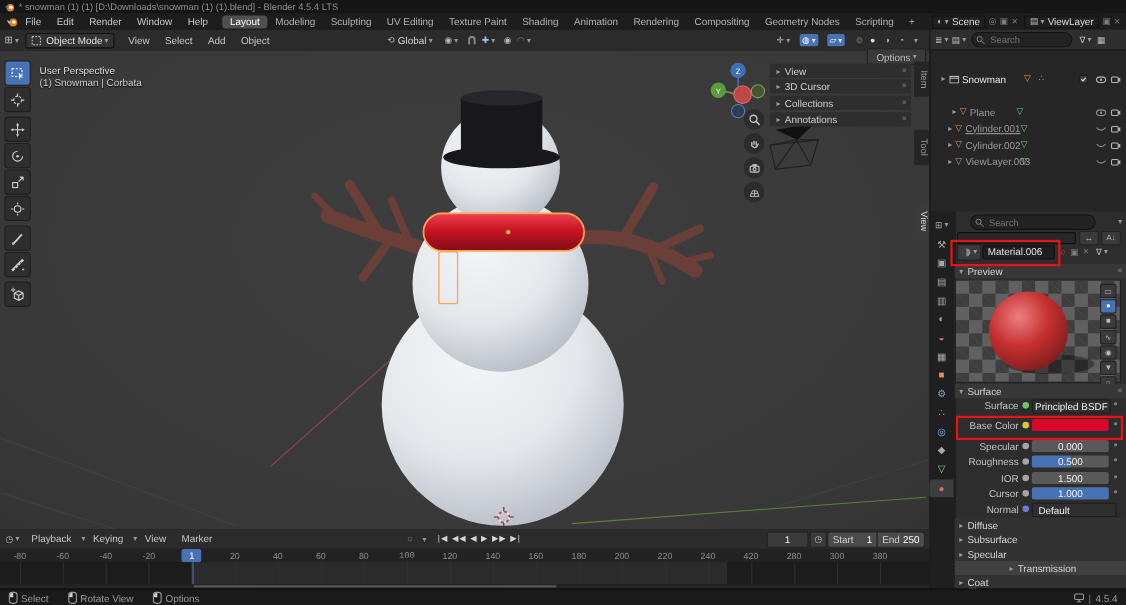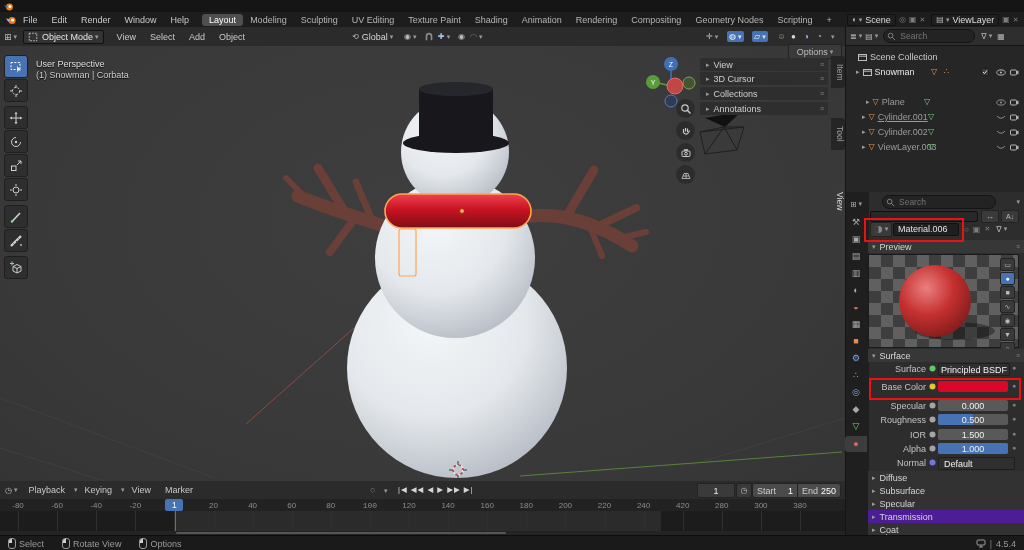--- a/index.html
+++ b/index.html
@@ -65,20 +65,21 @@
 <body>
 
 <div id="app">
 
   <div class="abs hdr" style="left:0;top:0;width:1024px;height:12px;background:#151515;">
     <svg class="abs" style="left:4px;top:2px;" width="9" height="9" viewBox="0 0 9 9">
       <circle cx="5.5" cy="5" r="3.4" fill="#e87d0d"></circle>
         <circle cx="6" cy="4.6" r="1.5" fill="#fff"></circle>
       <path d="M0,3 L4,4.5 L2,6 Z" fill="#2a6fa8"></path>
     </svg>
+    <span class="abs" style="left:17px;top:1px;color:#8f8f8f;font-size:8.5px;">* snowman (1) (1) [D:\Downloads\snowman (1) (1).blend] - Blender 4.5.4 LTS</span>
   </div>
 
   <div class="abs row" style="left:0;top:12px;width:1024px;height:15px;background:#1d1d1d;border-bottom:1px solid #101010;">
     <svg style="margin-left:6px;" width="10" height="10" viewBox="0 0 10 10">
       <circle cx="6" cy="5.5" r="3.6" fill="#e87d0d"></circle>
         <circle cx="6.6" cy="5" r="1.6" fill="#fff"></circle>
       <path d="M0,3.2 L4.4,5 L2.2,6.8 Z" fill="#9ec3e0"></path>
     </svg>
     <span class="menu-item">File</span>
     <span class="menu-item">Edit</span>
@@ -387,27 +388,20 @@
           <circle cx="4" cy="4" r="2.6" fill="none" stroke="#8a8a8a"></circle>
             <path d="M6,6 L9,9" stroke="#8a8a8a"></path>
         </svg>
         <input class="search" style="width: 70px; height: 12px;" placeholder="Search">
       </span>
       <span style="margin-left:6px;color:#bbb;font-size:8px;">∇</span>
       <span class="chev">▾</span>
       <span style="margin-left:5px;color:#bbb;font-size:8px;">▦</span>
     </div>
 
-    <div class="ol-row" style="left:0;top:22px;">
-      <svg style="margin-left:12px;" width="9" height="8" viewBox="0 0 9 8">
-        <rect x="0.5" y="1.5" width="8" height="6" fill="none" stroke="#bdbdbd"></rect>
-          <path d="M0.5,3.2 H8.5" stroke="#bdbdbd"></path>
-      </svg>
-      <span class="ol-label" style="color:#cacaca;">Scene Collection</span>
-    </div>
 
     <div class="ol-row" style="left:0;top:37px;">
       <span class="chev" style="margin-left:10px;">▸</span>
       <svg style="margin-left:3px;" width="9" height="8" viewBox="0 0 9 8">
         <rect x="0.5" y="1.5" width="8" height="6" fill="none" stroke="#bdbdbd"></rect>
           <path d="M0.5,3.2 H8.5" stroke="#bdbdbd"></path>
       </svg>
       <span class="ol-label" style="color:#e8e8e8;">Snowman</span>
       <span class="tri-o" style="position:absolute;left:85px;">▽</span>
       <span class="tri-o" style="position:absolute;left:98px;">∴</span>
@@ -657,21 +651,21 @@
         <circle cx="3.5" cy="3.5" r="3" fill="#a5a5a5"></circle>
       </svg>
     <span class="widget" style="left:938px;top:429px;width:70px;">
       <i class="fillbar" style="width: 0%;"></i>
         <span>1.500</span>
     </span>
     <span class="abs dim" style="left:1012px;top:430px;font-size:7px;">●</span>
   </div>
 
   <div>
-    <span class="prow-label" style="top:444px;">Alpha</span>
+    <span class="prow-label" style="top:444px;">Cursor</span>
     <svg class="abs" style="left:929px;top:445px;" width="7" height="7">
         <circle cx="3.5" cy="3.5" r="3" fill="#a5a5a5"></circle>
       </svg>
     <span class="widget" style="left:938px;top:443px;width:70px;">
       <i class="fillbar" style="width: 100%;"></i>
         <span>1.000</span>
     </span>
     <span class="abs dim" style="left:1012px;top:444px;font-size:7px;">●</span>
   </div>
 
@@ -690,21 +684,21 @@
     <span>Diffuse</span>
   </div>
   <div class="sec-hdr" style="top:484px;background:#323232;">
     <span class="arr">▸</span>
     <span>Subsurface</span>
   </div>
   <div class="sec-hdr" style="top:497px;background:#323232;">
     <span class="arr">▸</span>
     <span>Specular</span>
   </div>
-  <div class="sec-hdr" style="top:510px;background:#4c1d95;">
+  <div class="sec-hdr" style="top:510px;background:#404040;justify-content:center;">
     <span class="arr">▸</span>
     <span>Transmission</span>
   </div>
   <div class="sec-hdr" style="top:523px;background:#323232;">
     <span class="arr">▸</span>
     <span>Coat</span>
   </div>
   <div class="sec-hdr" style="top:533px;background:#323232;height:9px;">
     <span class="arr">▸</span>
     <span>Sheen</span>

